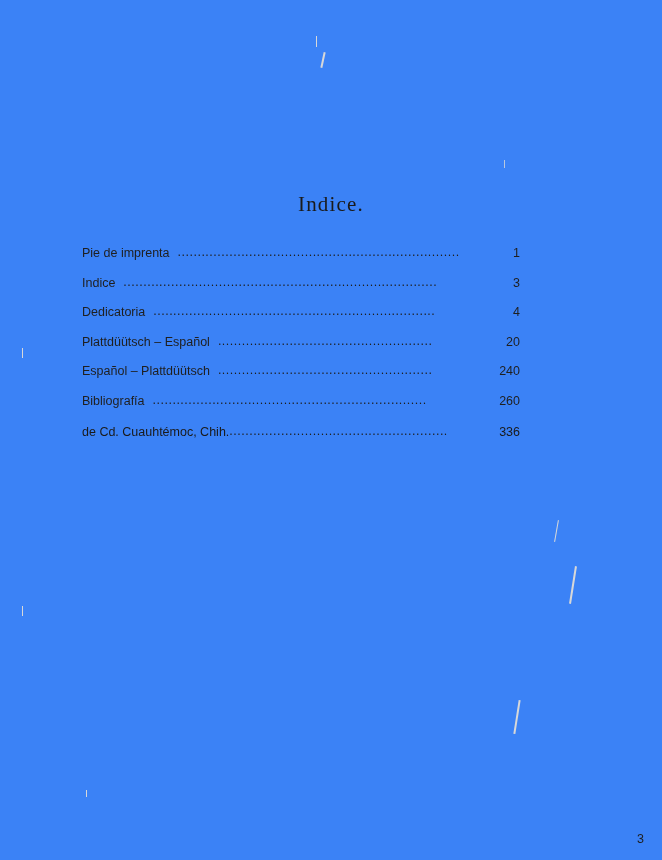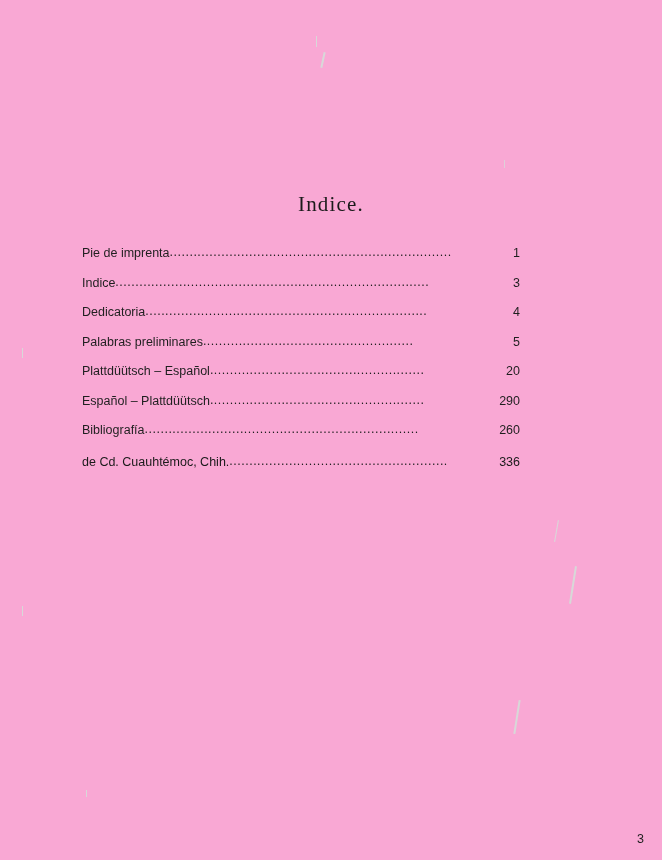--- a/index.html
+++ b/index.html
@@ -11,21 +11,21 @@
     width: 662px;
     height: 860px;
     position: relative;
     font-family: "Liberation Sans", sans-serif;
     color: #1a1a1a;
     overflow: hidden;
   }
   .page {
     position: absolute;
     inset: 0;
-    background: #f9a8d4;
+    background: #3b82f6;
   }
 
   
   .speck {
     position: absolute;
     background: #d8d8d8;
   }
   .speck.s1 { left: 316px; top: 36px; width: 1px; height: 11px; }
   .speck.s2 { left: 322px; top: 52px; width: 2px; height: 16px; transform: rotate(12deg); }
   .speck.s3 { left: 504px; top: 160px; width: 1px; height: 8px; opacity: .8; }
@@ -55,20 +55,21 @@
     width: 438px;
   }
 
   .toc-row {
     display: flex;
     align-items: flex-end;
     font-size: 12.5px;
     line-height: 15px;
     margin-bottom: 13.5px;
     color: #1f1f1f;
+    gap: 8px;
   }
   .entry-text {
     white-space: nowrap;
   }
   .leader {
     flex: 1 1 auto;
     overflow: hidden;
     white-space: nowrap;
     color: #1f1f1f;
     font-size: 12.5px;
@@ -132,38 +133,33 @@
       <span class="leader">...............................................................................</span>
       <span class="page-num">3</span>
     </div>
 
     <div class="toc-row">
       <span class="entry-text">Dedicatoria</span>
       <span class="leader">.......................................................................</span>
       <span class="page-num">4</span>
     </div>
 
-    <div class="toc-row">
-      <span class="entry-text">Palabras preliminares</span>
-      <span class="leader">.....................................................</span>
-      <span class="page-num">5</span>
-    </div>
 
 
 
     <div class="toc-row">
       <span class="entry-text">Plattdüütsch – Español</span>
       <span class="leader">......................................................</span>
       <span class="page-num">20</span>
     </div>
 
     <div class="toc-row">
       <span class="entry-text">Español – Plattdüütsch</span>
       <span class="leader">......................................................</span>
-      <span class="page-num">290</span>
+      <span class="page-num">240</span>
     </div>
 
     <div class="toc-row">
       <span class="entry-text">Bibliografía</span>
       <span class="leader">.....................................................................</span>
       <span class="page-num">260</span>
     </div>
 
     <div class="long-entry">
       <span class="l2">

